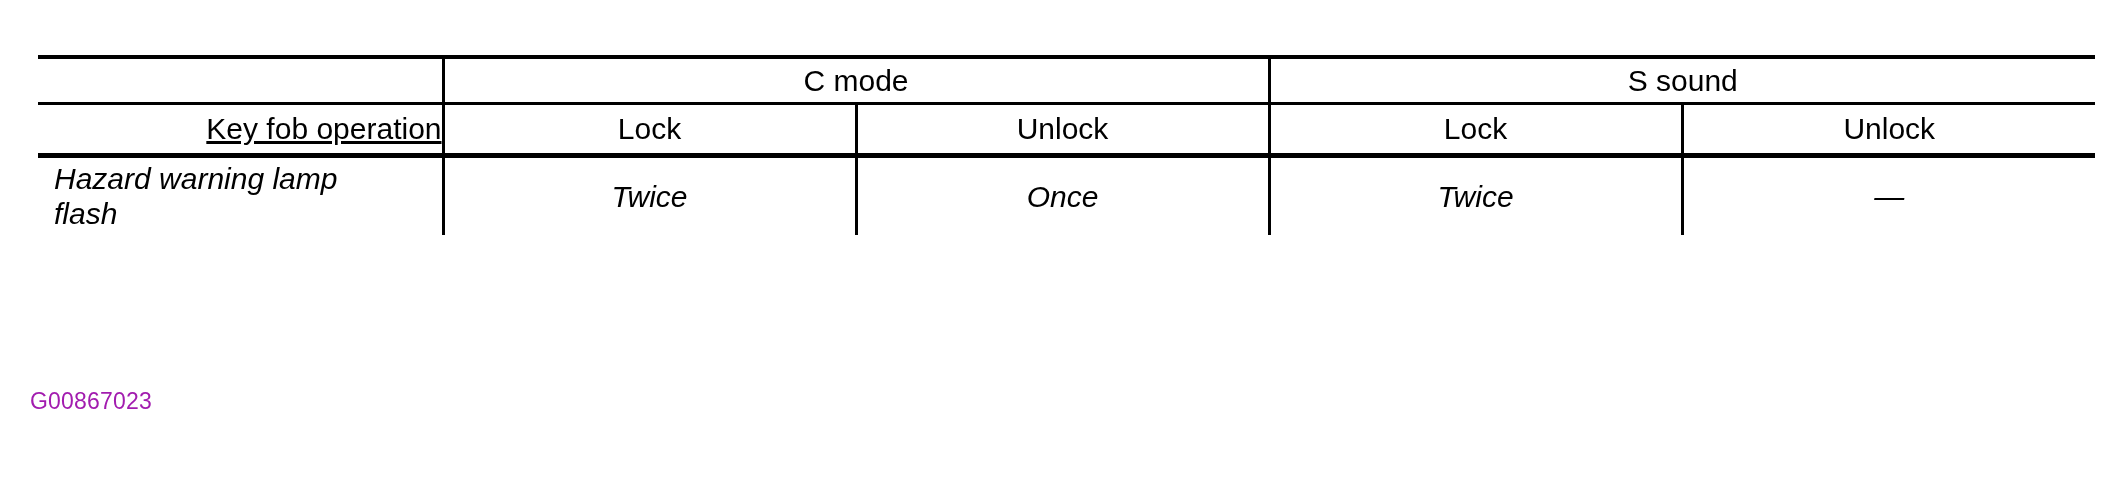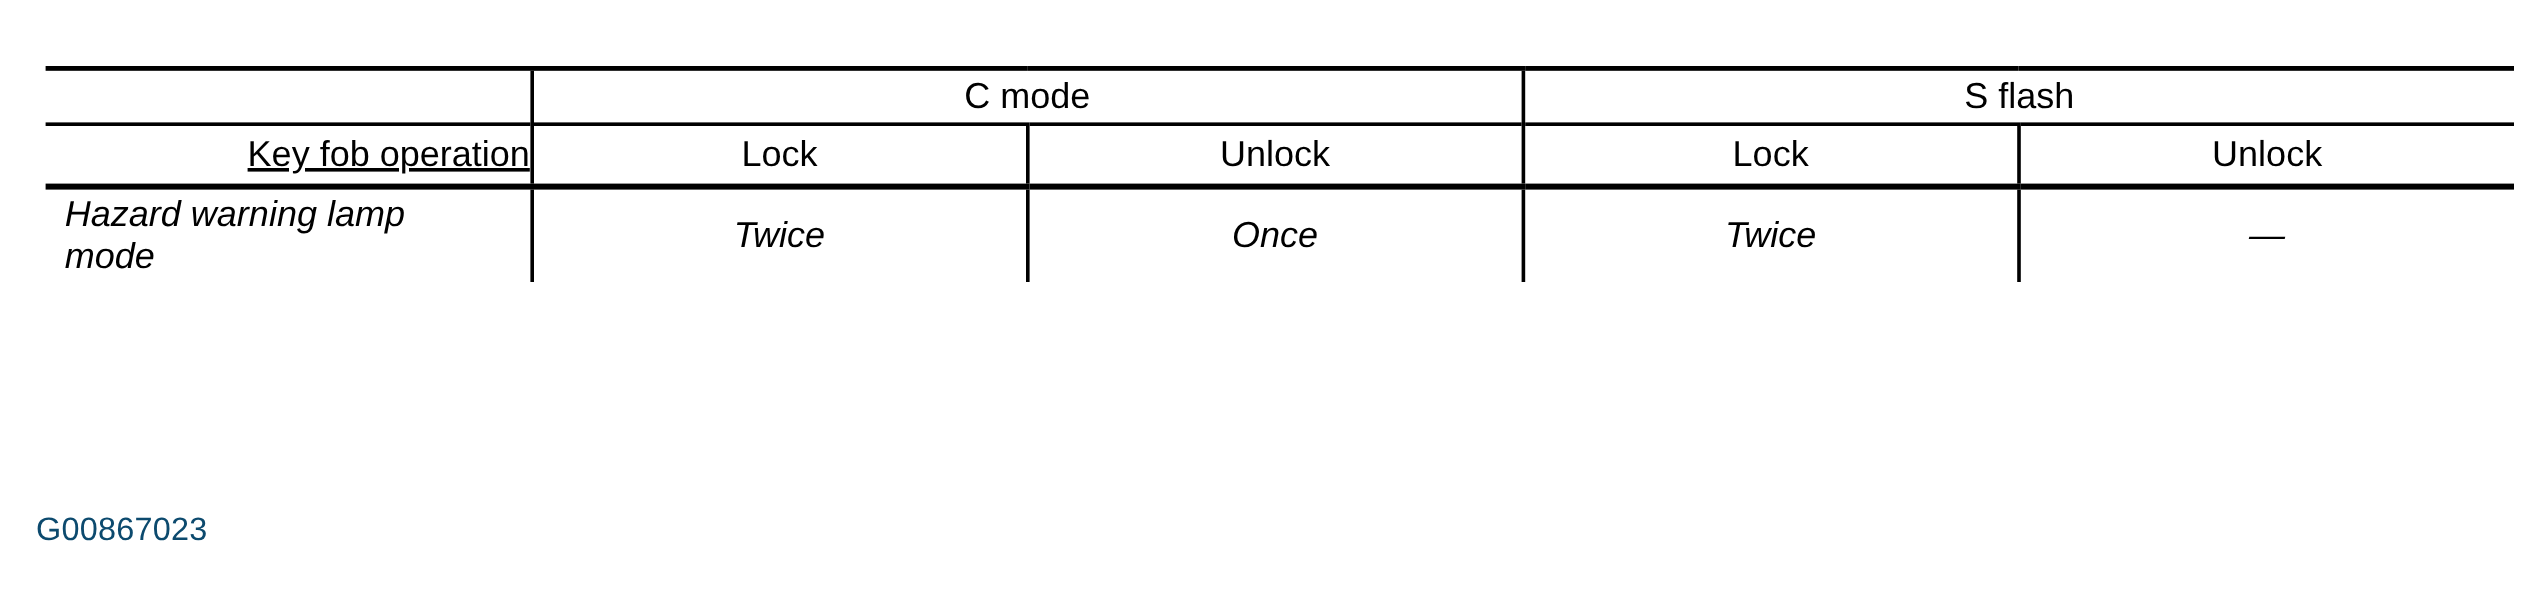--- a/index.html
+++ b/index.html
@@ -71,25 +71,24 @@
   .label-multiline {
     text-align: left;
     padding-left: 16px !important;
     line-height: 1.3;
   }
 
   .caption {
     position: absolute;
     left: 30px;
     top: 388px;
-    font-size: 27px;
+    font-size: 23px;
     font-family: "Liberation Sans", sans-serif;
-    color: #0c4a6e;
+    color: #a21caf;
     letter-spacing: 0.2px;
-    margin-top: 38px;
   }
 </style>
 </head>
 <body>
 
 <div class="page">
 
   <div class="table-wrap">
     <table class="spec-table">
       <colgroup>
@@ -97,35 +96,35 @@
         <col class="c-cell">
         <col class="c-cell">
         <col class="c-cell">
         <col class="c-cell">
       </colgroup>
       <tbody>
 
         <tr class="row-head">
           <td class="rule-top"></td>
           <td class="rule-top vl cell-center" colspan="2">C mode</td>
-          <td class="rule-top vl cell-center" colspan="2">S flash</td>
+          <td class="rule-top vl cell-center" colspan="2">S sound</td>
         </tr>
 
         <tr class="row-subhead">
           <td class="rule-thin cell-left">Key fob operation</td>
           <td class="rule-thin vl cell-center">Lock</td>
           <td class="rule-thin vl cell-center">Unlock</td>
           <td class="rule-thin vl cell-center">Lock</td>
           <td class="rule-thin vl cell-center">Unlock</td>
         </tr>
 
         <tr class="row-tall">
           <td class="rule-heavy label-multiline">
             <span>Hazard warning lamp</span><br>
-            <span>mode</span>
+            <span>flash</span>
           </td>
           <td class="rule-heavy vl cell-center">Twice</td>
           <td class="rule-heavy vl cell-center">Once</td>
           <td class="rule-heavy vl cell-center">Twice</td>
           <td class="rule-heavy vl cell-center">—</td>
         </tr>
 
 
       </tbody>
     </table>

